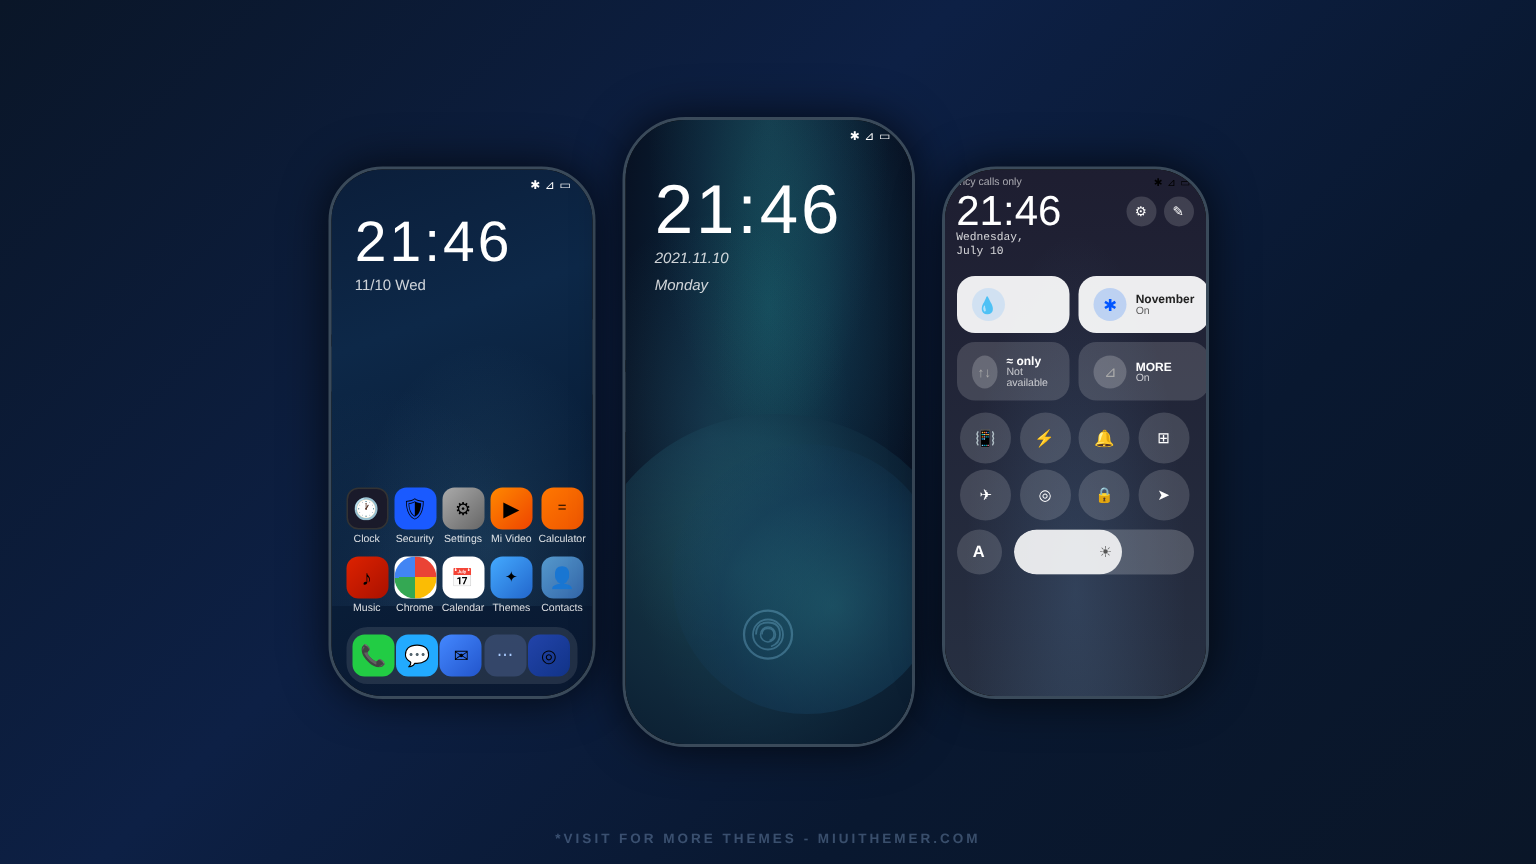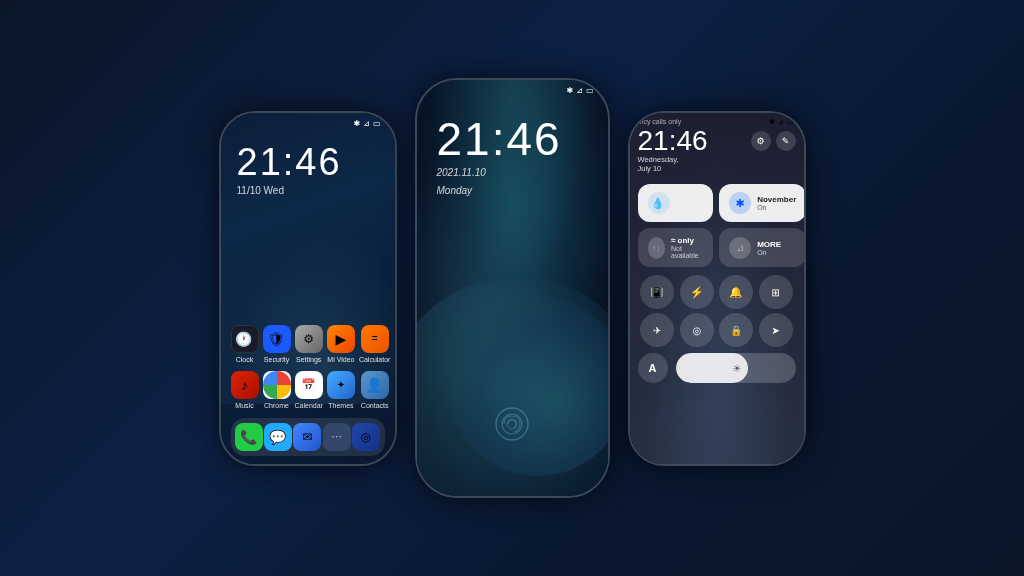--- a/index.html
+++ b/index.html
@@ -618,21 +618,21 @@
               <span style="font-size:7px">✱</span>
               <span style="font-size:7px">⊿</span>
               <span style="font-size:7px">▭</span>
             </div>
           </div>
         </div>
 
         <div style="display:flex; align-items:flex-start; padding: 14px 8px 0; position:relative; z-index:5;">
           <div>
             <div class="right-time">21:46</div>
-            <div style="font-size:7.5px; color:rgba(255,255,255,0.8); line-height:1.3;">
+            <div style="font-size:7.5px; color:rgba(255,255,255,0.8); line-height:1.3;font-family:Liberation Mono, monospace;">
               <div>Wednesday,</div>
               <div>July 10</div>
             </div>
           </div>
           <div style="margin-left:auto; display:flex; gap:5px; padding-top:4px;">
             <div style="width:20px;height:20px;border-radius:50%;background:rgba(255,255,255,0.15);display:flex;align-items:center;justify-content:center;font-size:9px;color:#fff;">⚙</div>
             <div style="width:20px;height:20px;border-radius:50%;background:rgba(255,255,255,0.15);display:flex;align-items:center;justify-content:center;font-size:9px;color:#fff;">✎</div>
           </div>
         </div>
 
@@ -699,14 +699,15 @@
               <span class="cc-brightness-icon">☀</span>
             </div>
           </div>
         </div>
 
       </div>
     </div>
 
   </div>
 
+  <div class="watermark">*VISIT FOR MORE THEMES - MIUITHEMER.COM</div>
 
 </div>
 
 </body></html>

